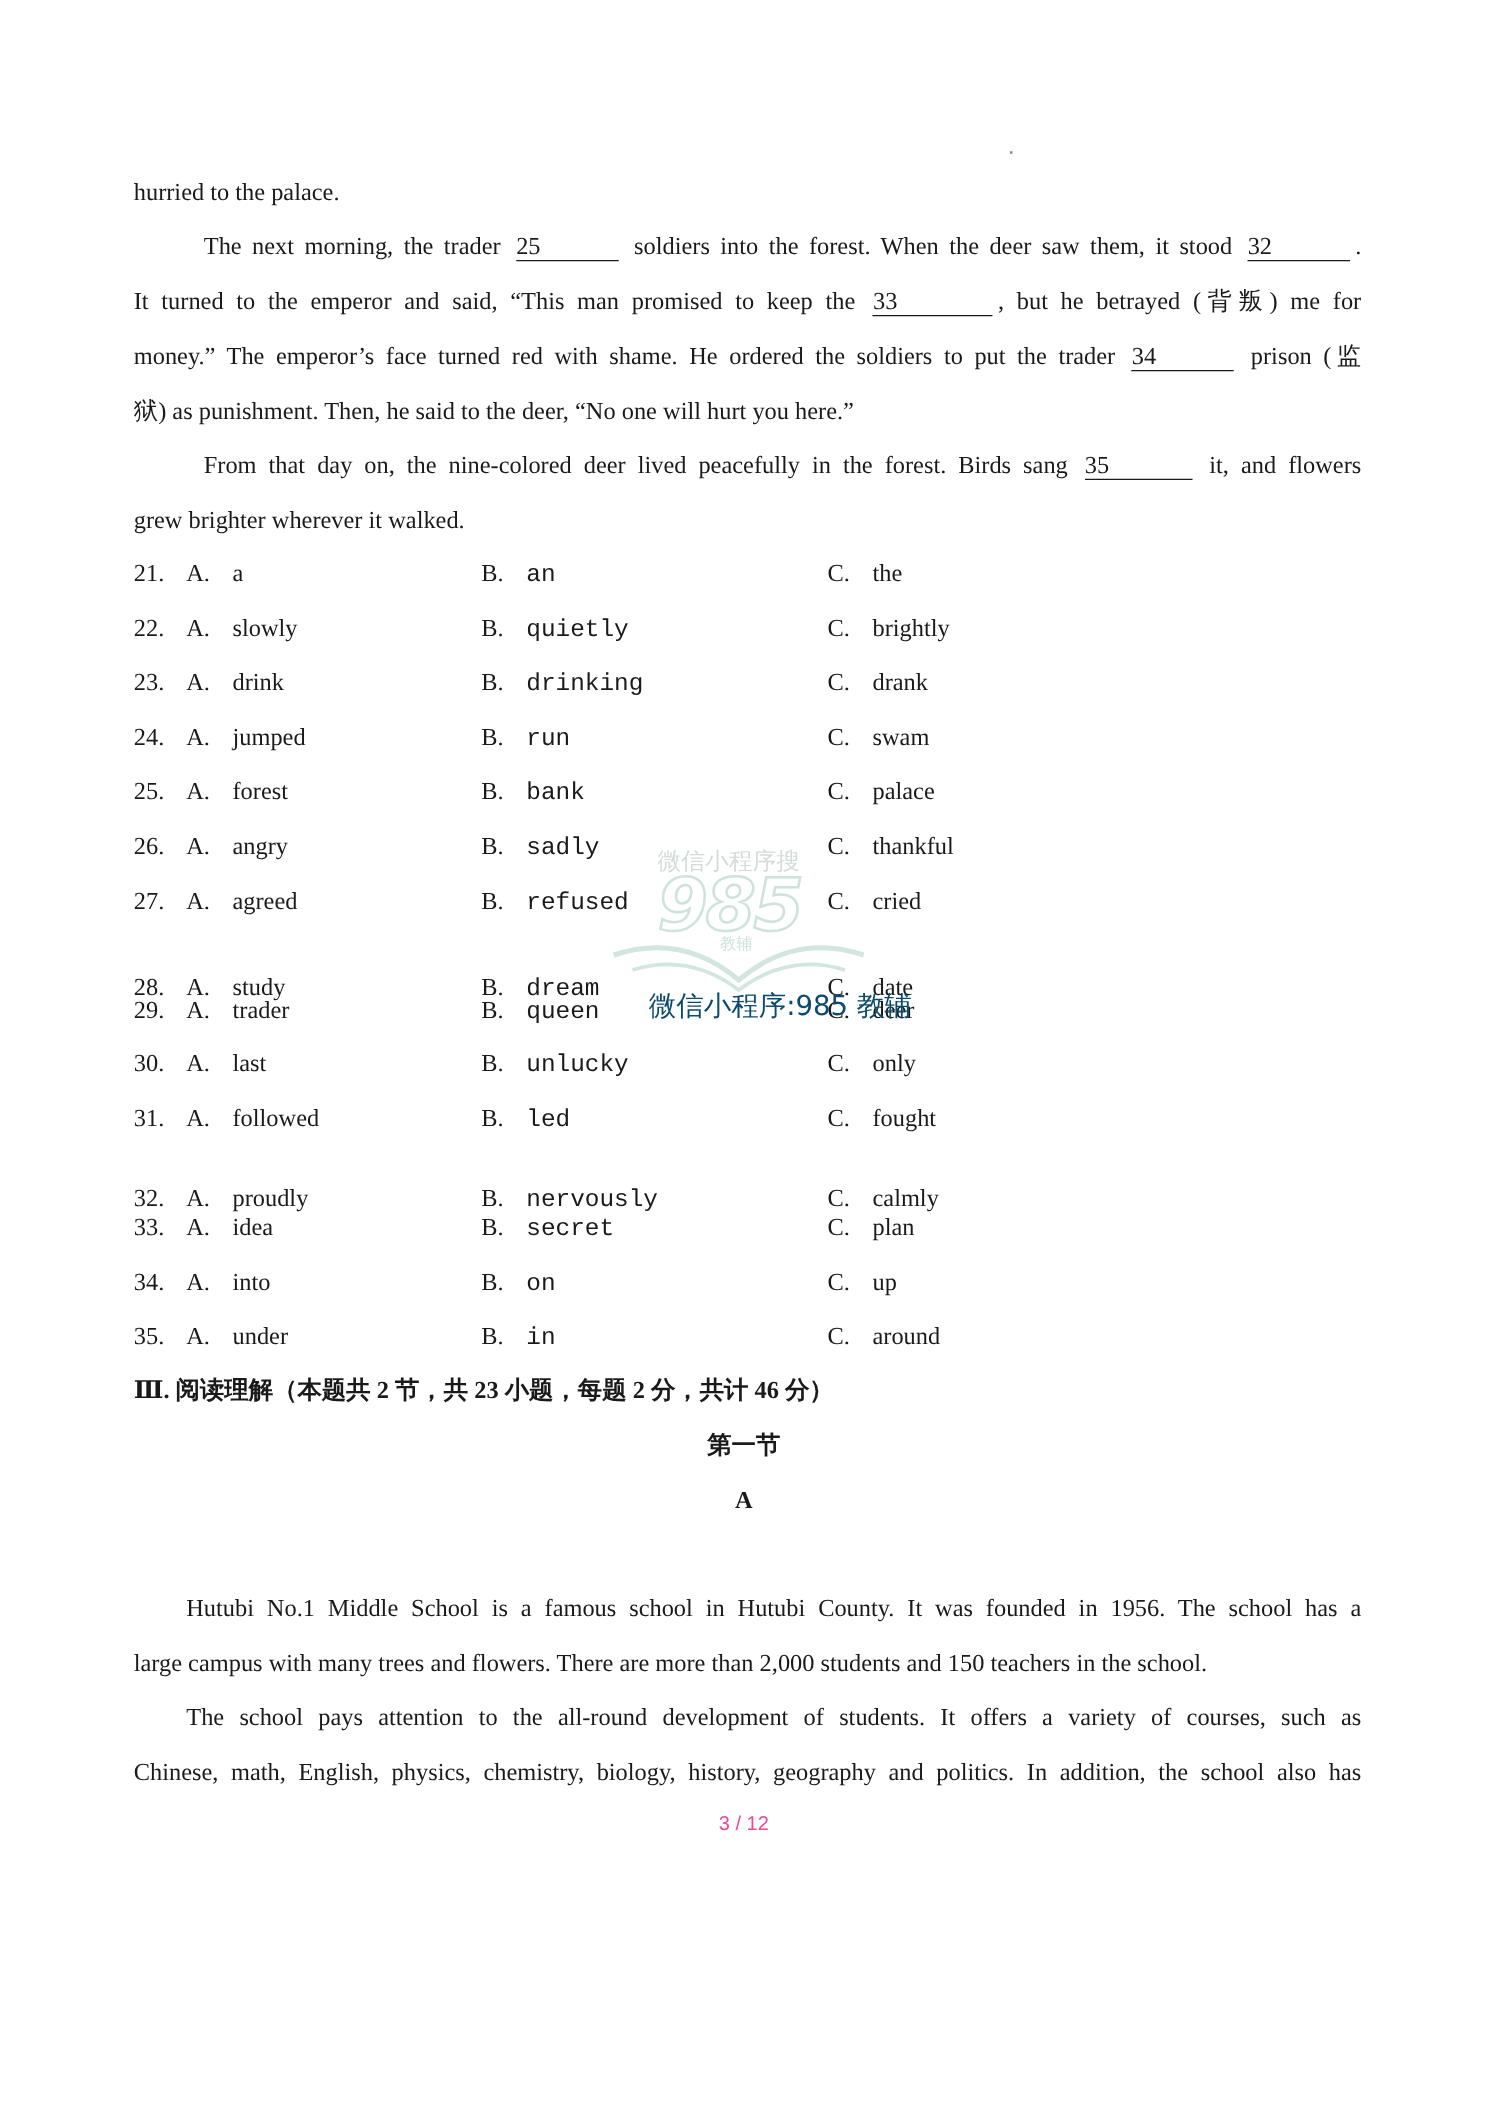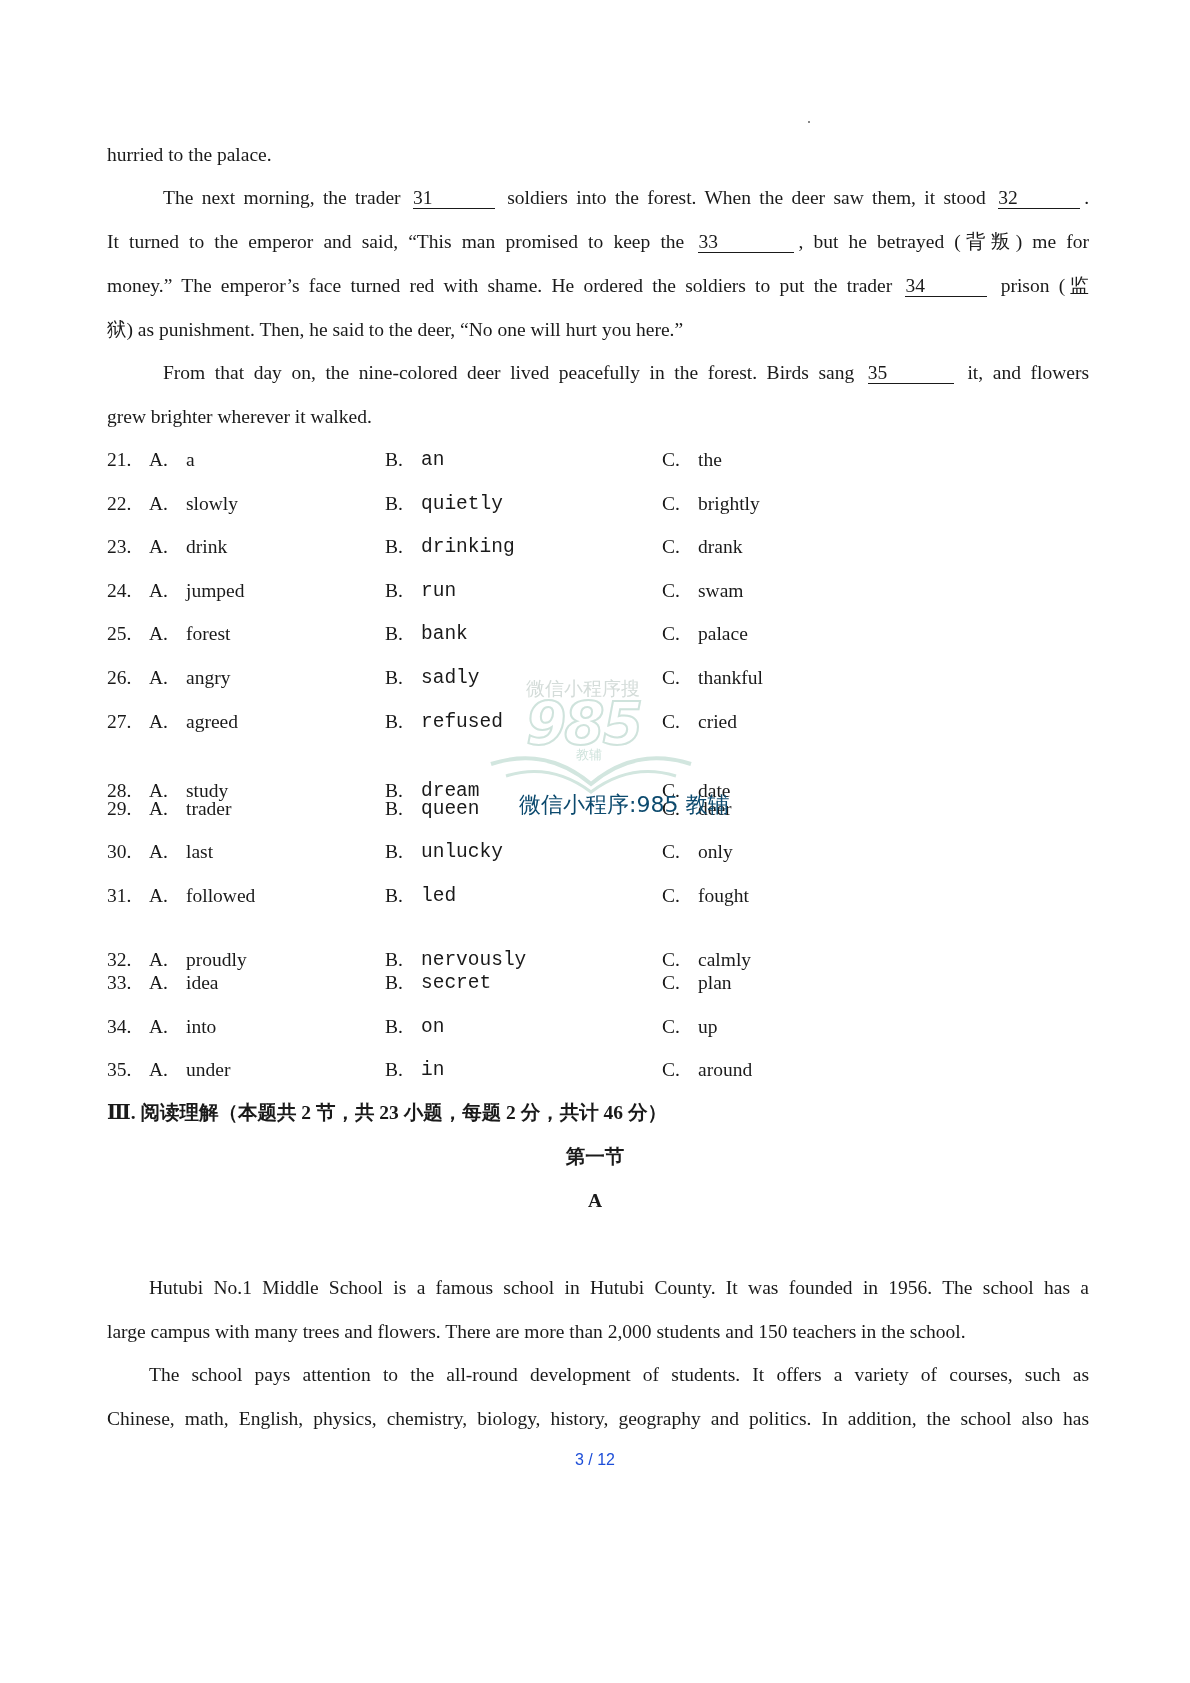--- a/index.html
+++ b/index.html
@@ -37,41 +37,41 @@
     position: absolute; left: 107px; top: 1182px; font-size: 19.5px; font-weight: bold;
     line-height: 26px; white-space: nowrap;
   }
   .center-head {
     position: absolute; left: 0; width: 1190px; text-align: center; font-weight: bold;
     font-size: 19.5px; line-height: 26px;
   }
   .instr { position: absolute; left: 107px; top: 1324px; font-size: 19.5px; line-height: 26px; }
   .page-num {
     position: absolute; left: 0; width: 1190px; top: 1564px; text-align: center;
-    font-family: "Liberation Sans", "DejaVu Sans", sans-serif; font-size: 16px; color: #1d4ed8;
+    font-family: "Liberation Sans", "DejaVu Sans", sans-serif; font-size: 16px; color: #ec4899;
   }
   .watermark { position: absolute; left: 486px; top: 676px; width: 210px; height: 150px; pointer-events: none; }
   .wm-text1 { position: absolute; left: 40px; top: 0; font-family: "DejaVu Sans", sans-serif; font-size: 19px; color: #d4dcd9; white-space: nowrap; }
   .wm-big { position: absolute; left: 40px; top: 14px; font-family: "DejaVu Sans", sans-serif; font-weight: bold; font-style: italic; font-size: 58px; letter-spacing: -2px; color: transparent; -webkit-text-stroke: 2px #cfe3dc; }
   .wm-small { position: absolute; left: 90px; top: 70px; font-family: "DejaVu Sans", sans-serif; font-size: 13px; color: #cfe3dc; }
   .wm-book { position: absolute; left: 0; top: 60px; }
   .wm-text2 { position: absolute; left: 0; top: 114px; font-family: "DejaVu Sans", sans-serif; font-size: 22px; color: #0c4a6e; white-space: nowrap; margin-left: 33px; }
 </style>
 </head>
 <body>
 
 <div class="page">
 
   <div class="dot"></div>
 
   <div class="line" style="top:142px;">hurried to the palace.</div>
 
   <div class="line justify indent" style="top:185px;">
     <span>The next morning, the trader</span>
-    <span class="blank w80">31</span>
+    <span class="blank w80">25</span>
     <span>soldiers into the forest. When the deer saw them, it stood</span>
     <span class="blank w80">32</span><span>.</span>
   </div>
 
   <div class="line justify" style="top:229px;">
     <span>It turned to the emperor and said, “This man promised to keep the</span>
     <span class="blank w95">33</span><span>, but he betrayed (背叛) me for</span>
   </div>
 
   <div class="line justify" style="top:273px;">

